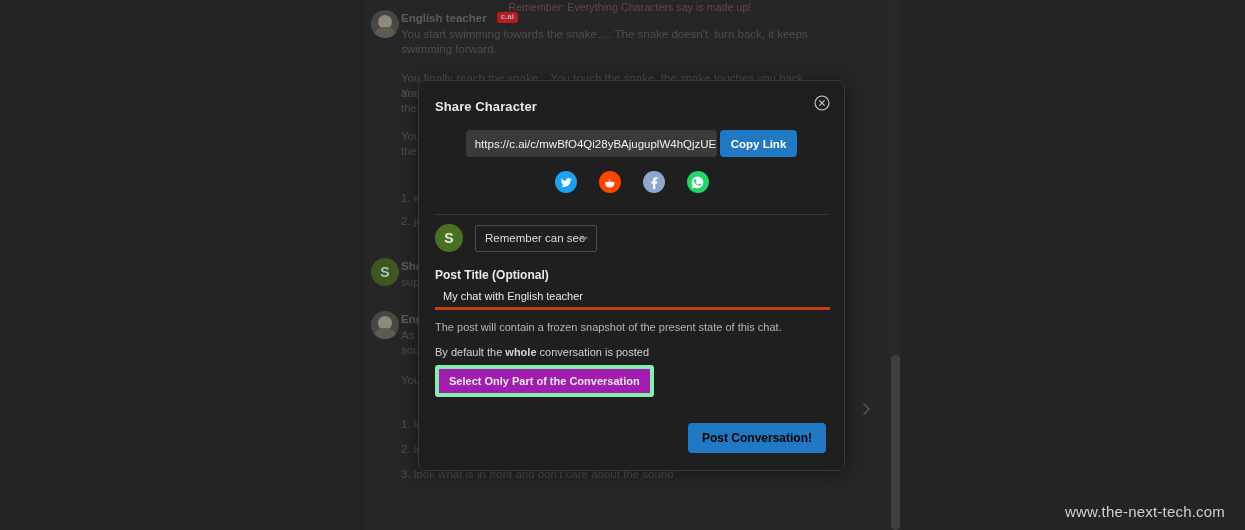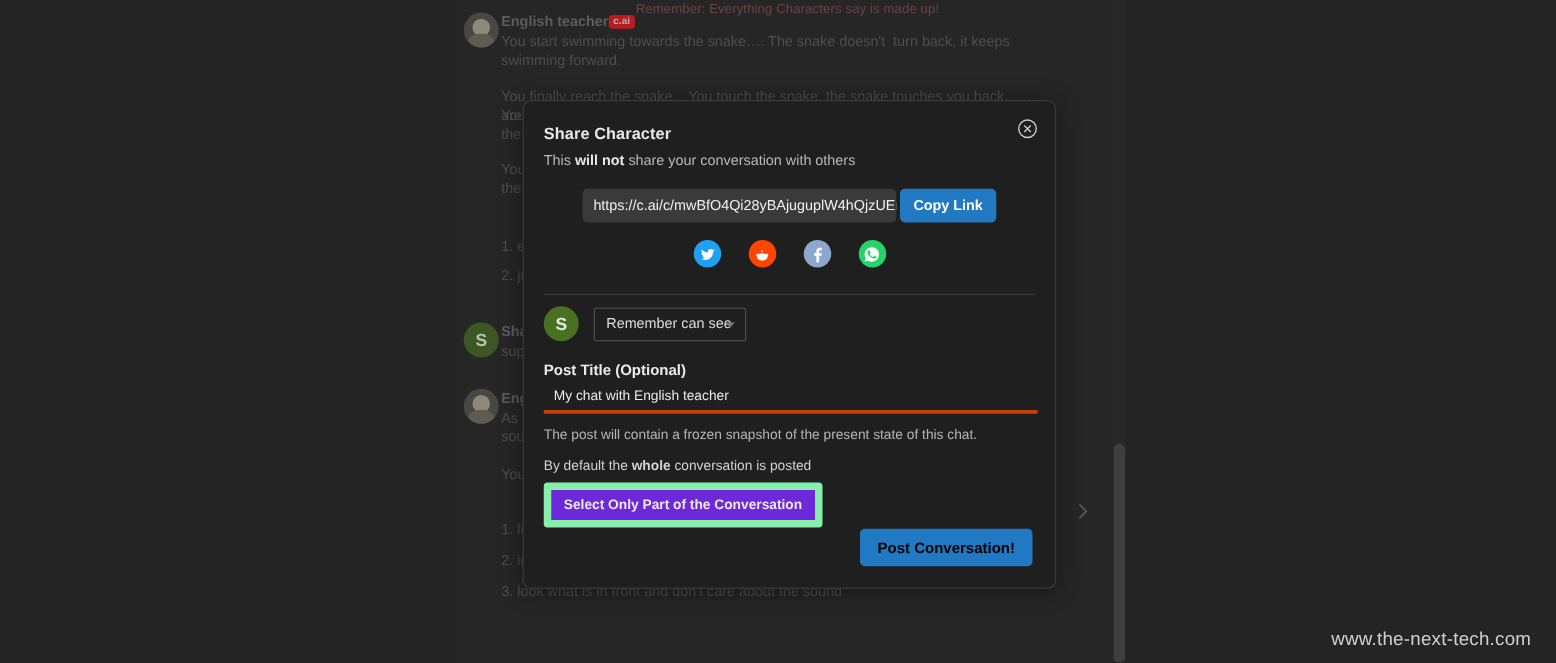--- a/index.html
+++ b/index.html
@@ -38,21 +38,21 @@
     content: ""; position: absolute; left: 3px; top: 17px;
     width: 22px; height: 14px; border-radius: 9px 9px 3px 3px;
     background: #5f5a52;
   }
   .avatar.letter {
     background: #3d5724; color: #b7c6ab;
     font-size: 14px; font-weight: bold;
     display: flex; align-items: center; justify-content: center;
   }
   .msg-body { position: absolute; left: 36px; top: 0; width: 420px; }
-  .name-row { display: flex; align-items: center; gap: 0; height: 15px; }
+  .name-row { display: flex; align-items: center; gap: 10px; height: 15px; }
   .name { font-size: 11.5px; font-weight: bold; color: #5c5c5c; }
   .cai-badge {
     font-size: 8px; font-weight: bold; color: #9fb4d6;
     background: #b91c1c; border-radius: 3px;
     padding: 1px 4px 2px 4px; line-height: 1;
   }
   .line {
     font-size: 11.5px; color: #4e4e4e; line-height: 15px;
     white-space: pre-wrap;
   }
@@ -167,21 +167,21 @@
     font-family: "Liberation Sans", sans-serif;
     display: flex; align-items: center; margin-top: 4px;
   }
   .hint {
     font-size: 11px; color: #b5b5b5; margin-top: 11px;
   }
   .hint2 { font-size: 11px; color: #d2d2d2; margin-top: 13px; }
 
   .select-part-btn {
     margin-top: 7px;
-    background: #6d28d9; border: 6px solid #86efac; border-radius: 3px;
+    background: #a21caf; border: 4px solid #86efac; border-radius: 3px;
     color: #eaeaea; font-size: 11px; font-weight: bold;
     padding: 6px 10px; cursor: pointer;
     font-family: "Liberation Sans", sans-serif;
   }
 
   .post-btn {
     position: absolute; right: 18px; bottom: 17px;
     background: #2179c4; border: none; border-radius: 4px;
     color: #000000; font-size: 12px; font-weight: bold;
     padding: 8px 14px; cursor: pointer;
@@ -256,23 +256,20 @@
   <div class="modal">
     <div class="modal-title">Share Character</div>
 
     <div class="close-btn">
       <svg viewBox="0 0 16 16">
         <circle cx="8" cy="8" r="7" fill="none" stroke="currentColor" stroke-width="1.1"></circle>
         <path d="M5.4 5.4 L10.6 10.6 M10.6 5.4 L5.4 10.6" stroke="currentColor" stroke-width="1.1"></path>
       </svg>
     </div>
 
-    <div class="sub-note">
-      <span>This </span><b>will not</b><span> share your conversation with others</span>
-    </div>
 
     <div class="link-row">
       <div class="link-input">https://c.ai/c/mwBfO4Qi28yBAjuguplW4hQjzUErO</div>
       <button class="copy-btn">Copy Link</button>
     </div>
 
     <div class="socials" id="socials">
         <div class="soc" style="background: rgb(29, 161, 242);">
           <svg viewBox="0 0 13 13">
             <path d="M13 3.2c-.4.2-.9.3-1.3.4.5-.3.8-.7 1-1.3-.5.3-1 .5-1.5.6-.4-.5-1-.8-1.7-.8-1.3 0-2.3 1-2.3 2.3 0 .2 0 .4.1.5C5.3 4.8 3.6 3.9 2.5 2.5c-.2.4-.3.8-.3 1.2 0 .8.4 1.5 1 1.9-.4 0-.7-.1-1-.3 0 1.1.8 2 1.8 2.2-.2.1-.4.1-.6.1-.2 0-.3 0-.4-.1.3.9 1.1 1.5 2 1.6-.8.6-1.7.9-2.7.9H2c1 .6 2.1.9 3.3.9 4 0 6.1-3.3 6.1-6.1v-.3c.4-.3.8-.7 1.1-1.2z"></path>

